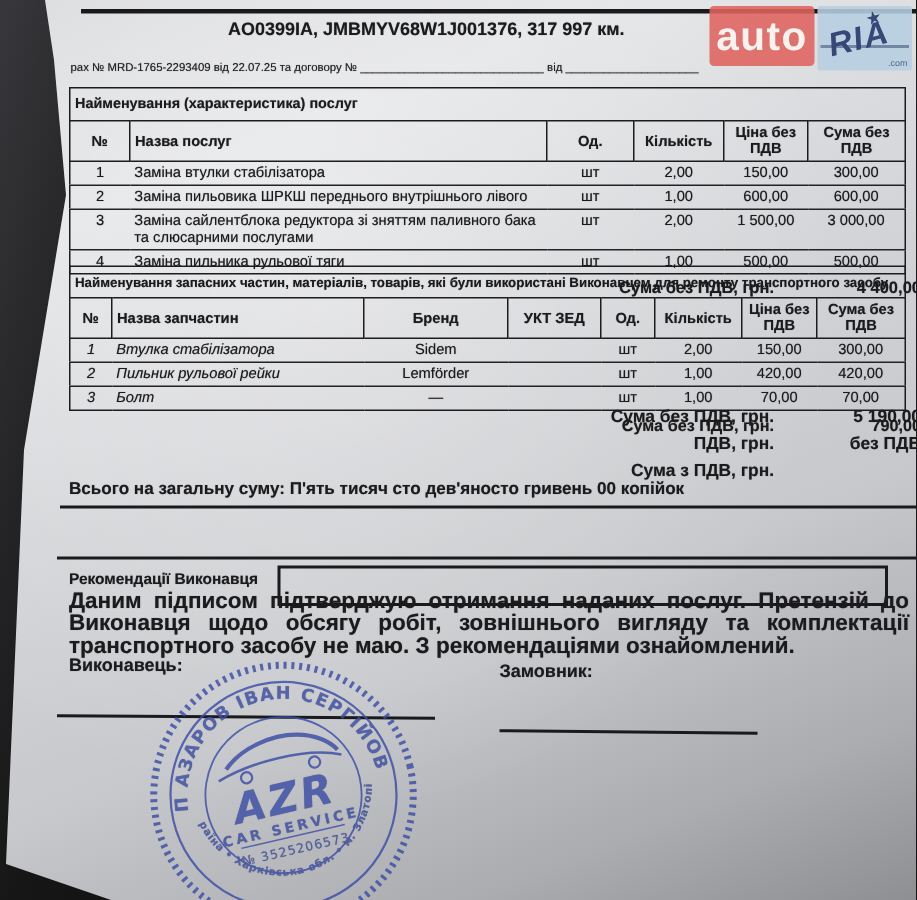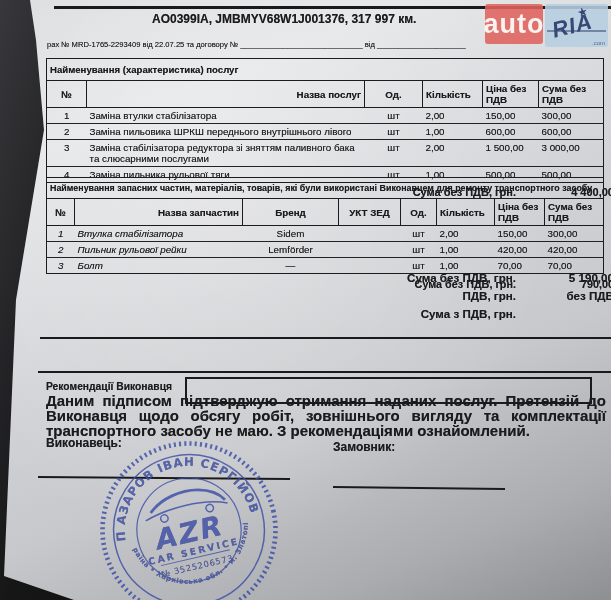--- a/index.html
+++ b/index.html
@@ -18,30 +18,30 @@
   .veh{left:56px;top:12px;font-size:12px;font-weight:bold;line-height:15px;white-space:nowrap;}
   .veh .l2{margin-left:96px;}
   .pre{left:47px;top:41px;right:0;font-size:7.6px;line-height:8.6px;white-space:nowrap;color:#232325;}
   
   .tbl-wrap{left:46px;right:7px;}
   .cap{font-weight:bold;border:1.6px solid #1c1c1e;border-bottom:none;padding:5px 3px;}
   .doc-table{width:100%;border-collapse:collapse;table-layout:fixed;border:1.6px solid #1c1c1e;}
   .doc-table th{border:1.2px solid #1c1c1e;font-size:9.8px;padding:2px 3px;vertical-align:middle;}
   .doc-table td{border-bottom:1.1px solid #222224;font-size:9.8px;padding:2px 3px;vertical-align:top;}
   .doc-table tr:last-child td{border-bottom:none;}
-  .ta-c{text-align:center;} .ta-r{text-align:left;} .ta-l{text-align:right;margin-left:44px;}
+  .ta-c{text-align:center;} .ta-r{text-align:center;} .ta-l{text-align:left;margin-left:44px;}
   .it{font-style:italic;}
   .totline{display:flex;justify-content:flex-end;align-items:baseline;font-weight:bold;margin-left:42px;}
   .totline .lab{text-align:right;}
   .totline .val{width:88px;text-align:right;transform:translateX(10px);}
   
   .stamp{left:96px;top:437px;width:186px;height:186px;transform:rotate(-13deg);opacity:.82;}
   
   .wm{position:absolute;top:4px;right:3px;display:flex;gap:2px;z-index:40;opacity:.88;}
-  .wm-red{width:58px;height:40px;background:#e0635f;border-radius:3px;display:flex;align-items:center;justify-content:center;}
+  .wm-red{width:70px;height:40px;background:#e0635f;border-radius:3px;display:flex;align-items:center;justify-content:center;}
   .wm-red span{color:#fdf6f2;font-size:27px;font-weight:bold;letter-spacing:1px;line-height:1;}
   .wm-blue{position:relative;width:63px;height:43px;background:#b7d0e2;border-radius:2px;overflow:hidden;}
   .wm-ria{position:absolute;left:7px;top:9px;color:#223468;font-size:22px;font-weight:bold;font-style:italic;transform:rotate(-14deg);letter-spacing:1px;}
   .wm-star{position:absolute;left:32px;top:1px;color:#223468;font-size:12px;transform:rotate(-14deg);}
   .wm-strike{position:absolute;left:2px;top:26px;width:59px;height:2px;background:#223468;opacity:.55;}
   .wm-com{position:absolute;right:3px;bottom:1px;font-size:6px;color:#223468;opacity:.8;}
 </style>
 </head>
 <body>
 
@@ -90,21 +90,21 @@
           <tr>
             <td class="ta-c">2</td>
             <td>Заміна пильовика ШРКШ переднього внутрішнього лівого</td>
             <td class="ta-c">шт</td>
             <td class="ta-r">1,00</td>
             <td class="ta-r">600,00</td>
             <td class="ta-r">600,00</td>
           </tr>
           <tr>
             <td class="ta-c">3</td>
-            <td>Заміна стабілізатора редуктора зі зняттям паливного бака та слюсарними послугами</td>
+            <td>Заміна сайлентблока редуктора зі зняттям паливного бака та слюсарними послугами</td>
             <td class="ta-c">шт</td>
             <td class="ta-r">2,00</td>
             <td class="ta-r">1 500,00</td>
             <td class="ta-r">3 000,00</td>
           </tr>
           <tr>
             <td class="ta-c">4</td>
             <td>Заміна пильника рульової тяги</td>
             <td class="ta-c">шт</td>
             <td class="ta-r">1,00</td>
@@ -189,20 +189,21 @@
         <div class="totline" style="font-size:11.6px;margin-bottom:5px;">
           <span class="lab">ПДВ, грн.</span>
           <span class="val">без ПДВ</span>
         </div>
         <div class="totline" style="font-size:11.6px;align-items:flex-end;">
           <span class="lab">Сума з ПДВ, грн.</span>
           <span class="val"></span>
         </div>
       </div>
 
+      <div class="abs" style="left:46px;top:320px;font-weight:bold;font-size:11.4px;">Всього на загальну суму: П'ять тисяч сто дев'яносто гривень 00 копійок</div>
 
       <div class="rule" style="left:40px;right:0;top:337px;height:1.6px;"></div>
 
 
       <div class="rule" style="left:38px;right:0;top:371px;height:1.7px;"></div>
 
       <div class="abs" style="left:46px;top:381px;font-weight:bold;font-size:10.3px;">Рекомендації Виконавця</div>
       <div class="abs" style="left:185px;right:19px;top:377px;height:23px;border:2px solid #1a1a1c;"></div>
 
       <div class="abs" style="left:46px;right:5px;top:394px;font-weight:bold;font-size:15px;line-height:14.8px;text-align:justify;">Даним підписом підтверджую отримання наданих послуг. Претензій до Виконавця щодо обсягу робіт, зовнішнього вигляду та комплектації транспортного засобу не маю. З рекомендаціями ознайомлений.</div>

